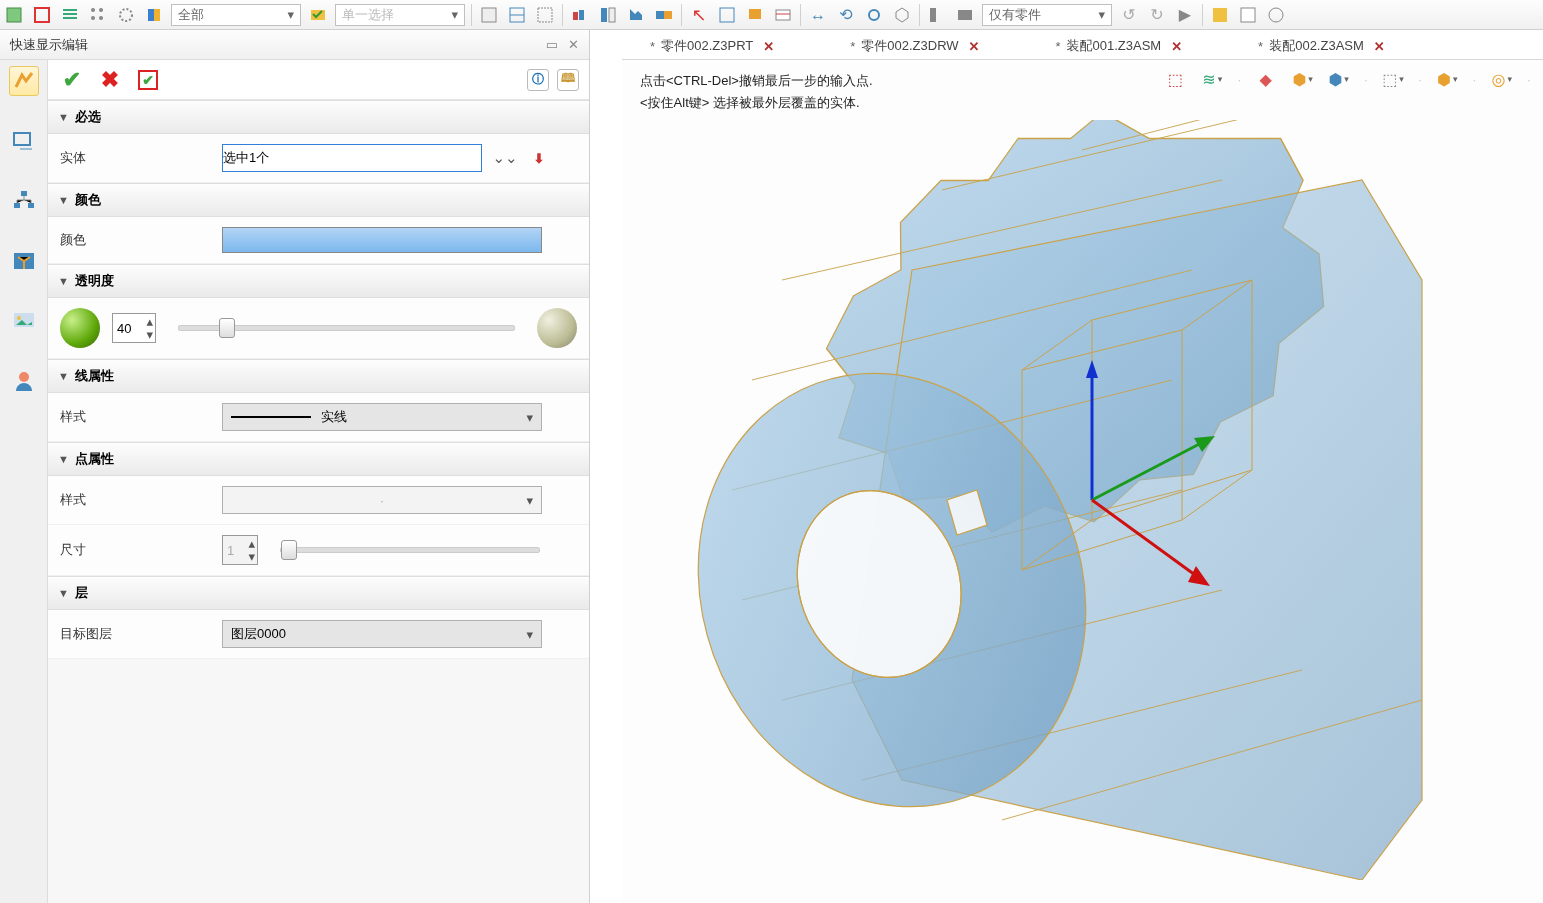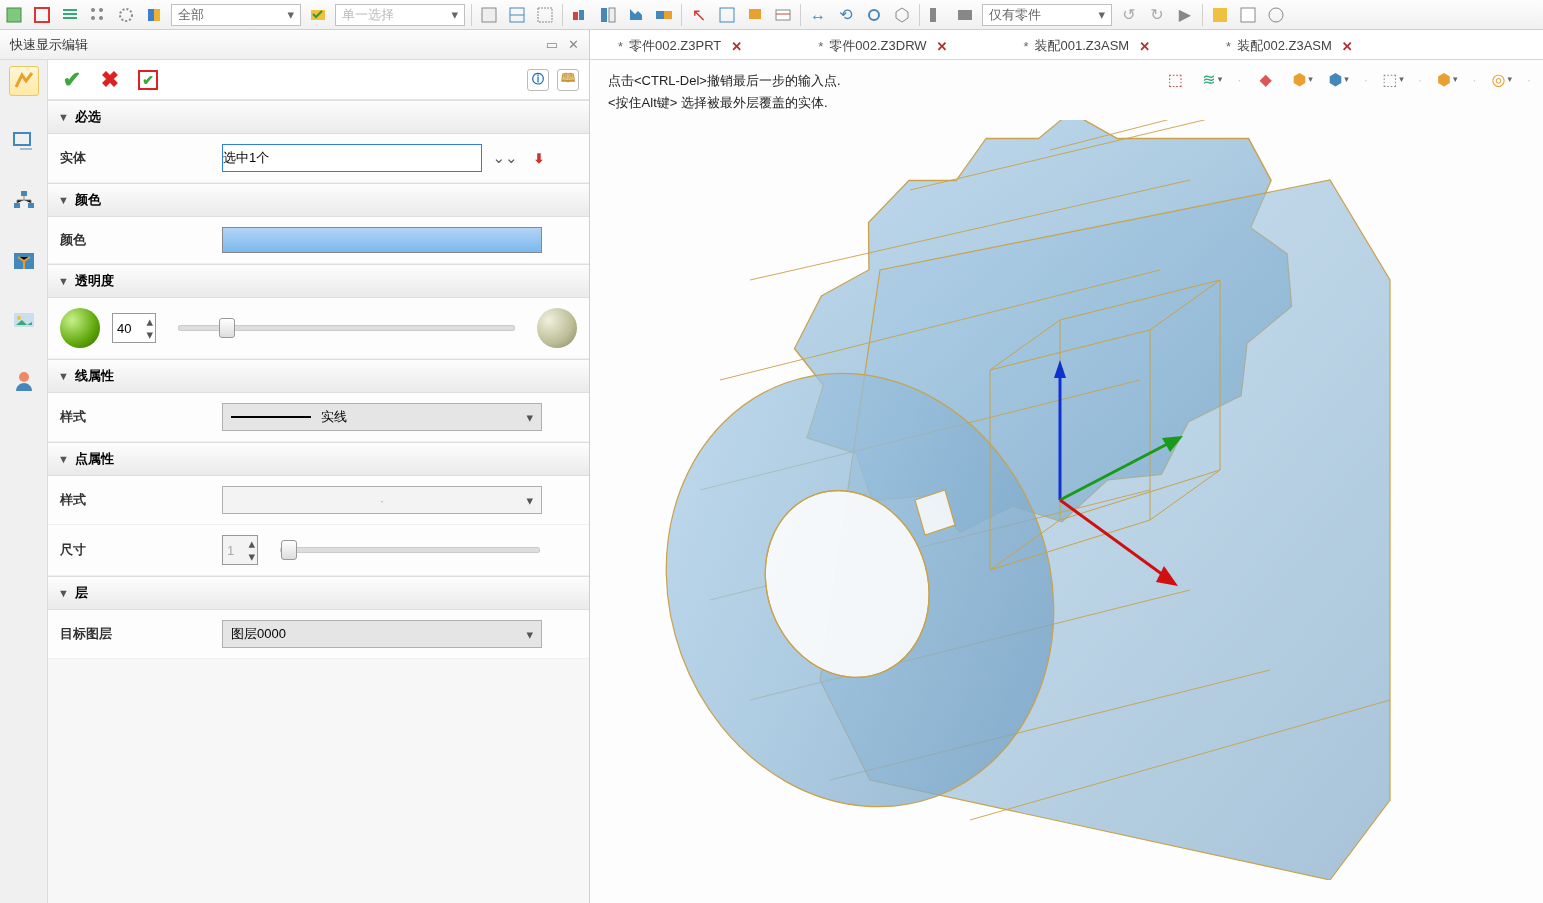--- a/index.html
+++ b/index.html
@@ -7,21 +7,21 @@
 .main-container { display: flex; flex-direction: column; width: 1543px; height: 903px; }
 
 
 .top-toolbar { height: 30px; background: linear-gradient(#fdfdfd, #f0f0f0); border-bottom: 1px solid #d0d0d0; display: flex; align-items: center; padding: 0 3px; gap: 6px; }
 .top-toolbar .icon-btn { width: 22px; height: 22px; display: flex; align-items: center; justify-content: center; cursor: pointer; }
 .top-toolbar .combo { height: 22px; border: 1px solid #c0c0c0; background: #fff; padding: 0 20px 0 6px; display: flex; align-items: center; color: #666; min-width: 130px; position: relative; }
 .top-toolbar .combo::after { content: "▾"; position: absolute; right: 6px; color: #666; }
 .separator-v { width: 1px; height: 22px; background: #d0d0d0; }
 
 
-.content-row { display: flex; flex: 1; overflow: hidden; }
+.content-row { display: flex; flex: 1; overflow: hidden; gap: 32px; }
 
 
 .left-panel { width: 590px; display: flex; flex-direction: column; border-right: 1px solid #cfcfcf; background: #f7f7f7; }
 .panel-title { height: 30px; display: flex; align-items: center; justify-content: space-between; padding: 0 10px; border-bottom: 1px solid #dcdcdc; background: linear-gradient(#fdfdfd, #f0f0f0); }
 .panel-title .title-txt { color: #333; }
 .panel-title .title-icons { display: flex; gap: 10px; color: #888; }
 .panel-body { display: flex; flex: 1; overflow: hidden; }
 
 .side-icons { width: 48px; background: #f0f0f0; border-right: 1px solid #dcdcdc; display: flex; flex-direction: column; align-items: center; padding-top: 6px; gap: 30px; }
 .side-icons .sicon { width: 30px; height: 30px; display: flex; align-items: center; justify-content: center; cursor: pointer; }
@@ -34,21 +34,21 @@
 .x-red { font-size: 22px; color: #d22; font-weight: bold; }
 .check-box-red { width: 20px; height: 20px; border: 2px solid #d22; display: flex; align-items: center; justify-content: center; color: #3fa73f; font-size: 14px; font-weight: bold; }
 
 .info-icons-right { margin-left: auto; display: flex; gap: 8px; }
 .info-btn { width: 22px; height: 22px; border: 1px solid #bbb; border-radius: 3px; display: flex; align-items: center; justify-content: center; font-size: 12px; color: #1a6fb5; font-weight: bold; cursor: pointer; }
 
 .section-header { height: 34px; background: linear-gradient(#fdfdfd, #eaeaea); border-top: 1px solid #dedede; border-bottom: 1px solid #dedede; display: flex; align-items: center; padding: 0 10px; gap: 6px; font-weight: bold; }
 .section-header .caret { color: #555; font-size: 11px; }
 
 .form-row { display: flex; align-items: center; padding: 10px 12px; gap: 12px; background: #fdfdfd; border-bottom: 1px solid #f0f0f0; }
-.form-label { width: 150px; color: #333; font-weight: bold; }
+.form-label { width: 150px; color: #333; }
 .form-input { height: 28px; border: 1px solid #3a7fb5; background: #fff; padding: 0 0; flex: 1; max-width: 260px; display: flex; align-items: center; }
 .form-input.blue-active { border: 1px solid #2f7ed8; background: #fff; }
 .mini-btn { width: 22px; height: 22px; display: flex; align-items: center; justify-content: center; color: #555; cursor: pointer; }
 .mini-btn.red { color: #c33; font-weight: bold; }
 
 .color-swatch { height: 26px; flex: 1; max-width: 320px; border: 1px solid #888; background: linear-gradient(#b3d4f5, #7bb8ed); cursor: pointer; }
 
 .sphere { width: 40px; height: 40px; border-radius: 50%; }
 .sphere.green { background: radial-gradient(circle at 30% 30%, #c8f08a, #5fa80a 60%, #366305); }
 .sphere.grey { background: radial-gradient(circle at 30% 30%, #f0f0e0, #bcbc95 60%, #84846a); }

